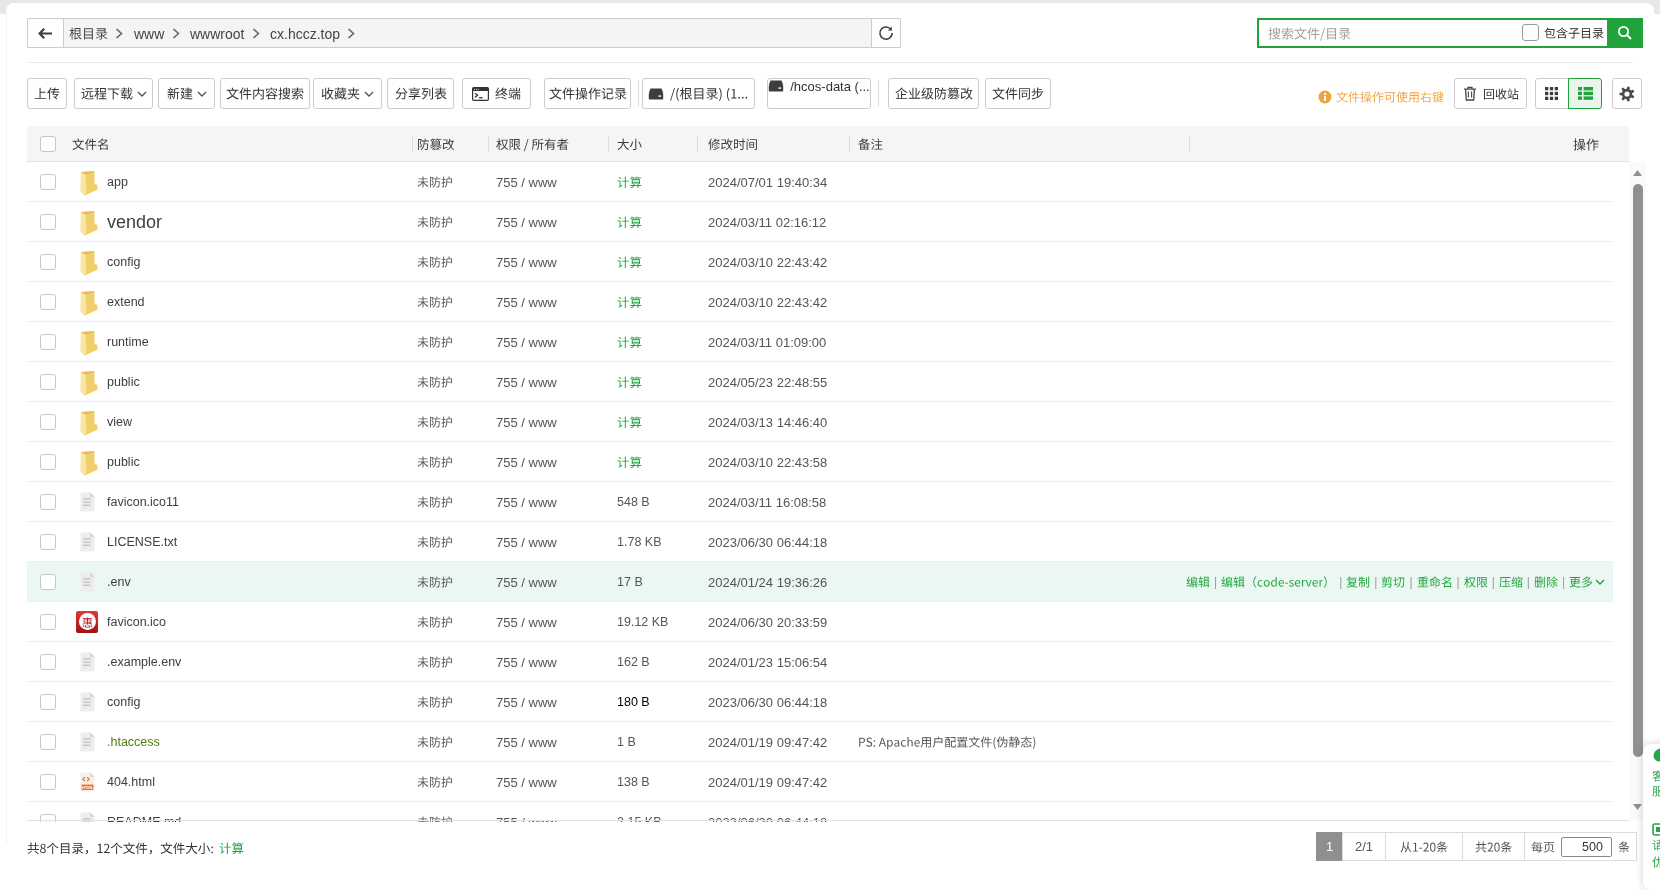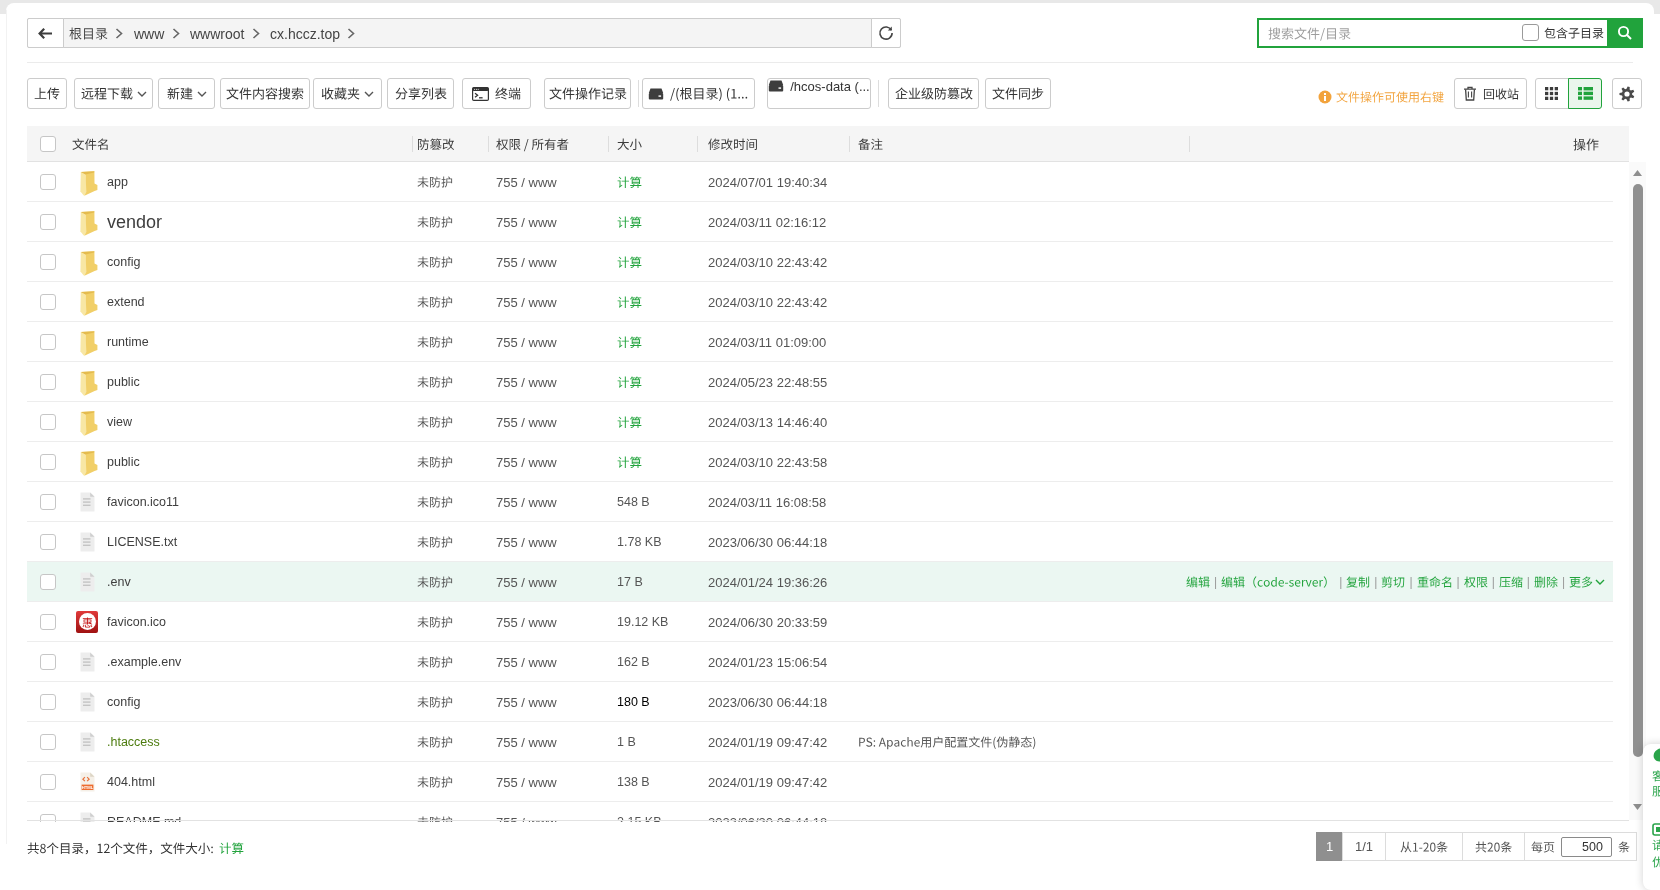--- a/index.html
+++ b/index.html
@@ -822,21 +822,21 @@
     <path d="M1 1 H10 L5.5 7 Z" fill="#8f8f8f"></path>
   </svg>
 <svg style="position:absolute;overflow:visible;left:27.0px;top:841.8px" width="189.6" height="12.5" viewBox="0 -880 15167 1000" fill="#333">
     <use href="#t36" xlink:href="#t36"></use>
   </svg>
 <svg style="position:absolute;overflow:visible;left:218.6px;top:841.8px" width="25.0" height="12.5" viewBox="0 -880 2000 1000" fill="#21a33c">
     <use href="#t24" xlink:href="#t24"></use>
   </svg>
 <div class="abs" style="left:1316px;top:832px;width:27px;height:29px;background:#8f8f8f;border:1px solid #8f8f8f;box-sizing:border-box;color:#fff;font-size:13px;display:flex;align-items:center;justify-content:center">1</div>
 <div class="abs" style="left:1342px;top:832px;width:44px;height:29px;background:#fff;border:1px solid #dcdcdc;box-sizing:border-box;display:flex;align-items:center;justify-content:center">
-    <span style="font-size:13px;color:#555">1/1</span>
+    <span style="font-size:13px;color:#555">2/1</span>
   </div>
 <div class="abs" style="left:1385px;top:832px;width:78px;height:29px;background:#fff;border:1px solid #dcdcdc;box-sizing:border-box;display:flex;align-items:center;justify-content:center">
     <svg width="48.1" height="12.0" viewBox="0 -880 4012 1000" fill="#555" style="display:block;overflow:visible">
       <use href="#t37" xlink:href="#t37"></use>
     </svg>
   </div>
 <div class="abs" style="left:1462px;top:832px;width:63px;height:29px;background:#fff;border:1px solid #dcdcdc;box-sizing:border-box;display:flex;align-items:center;justify-content:center">
     <svg width="37.3" height="12.0" viewBox="0 -880 3110 1000" fill="#555" style="display:block;overflow:visible">
       <use href="#t38" xlink:href="#t38"></use>
     </svg>

